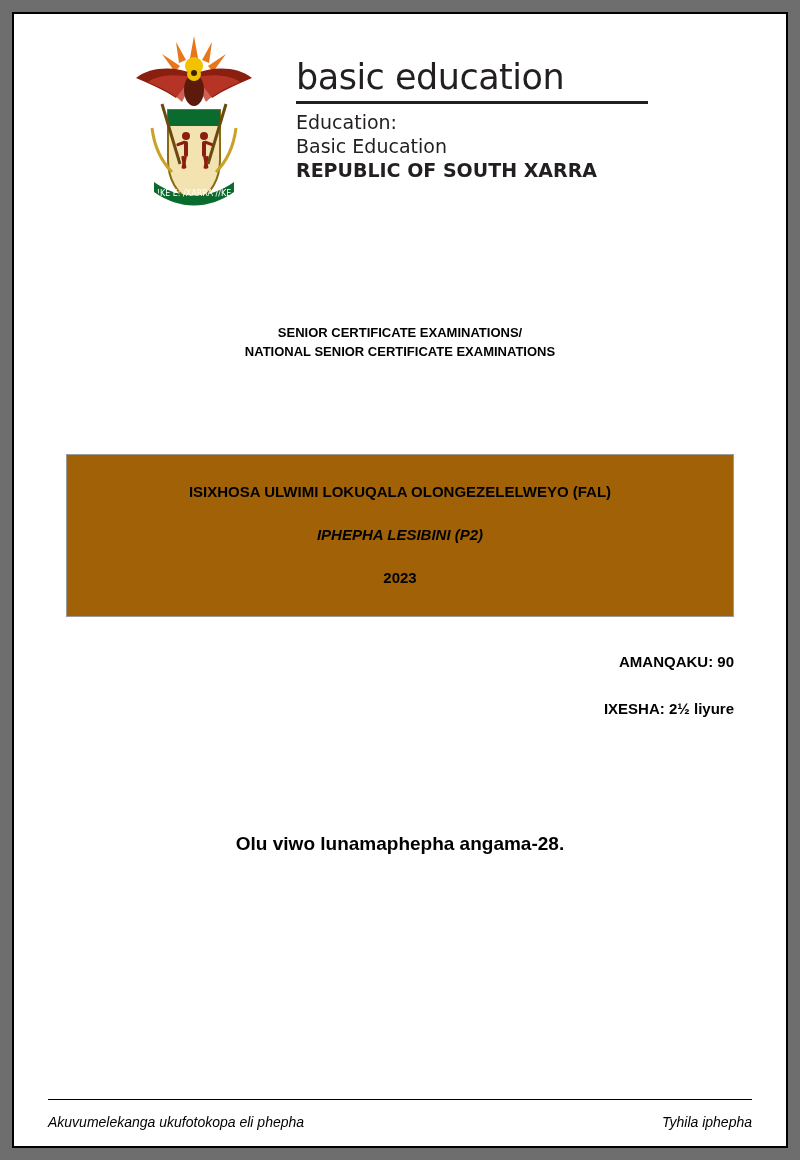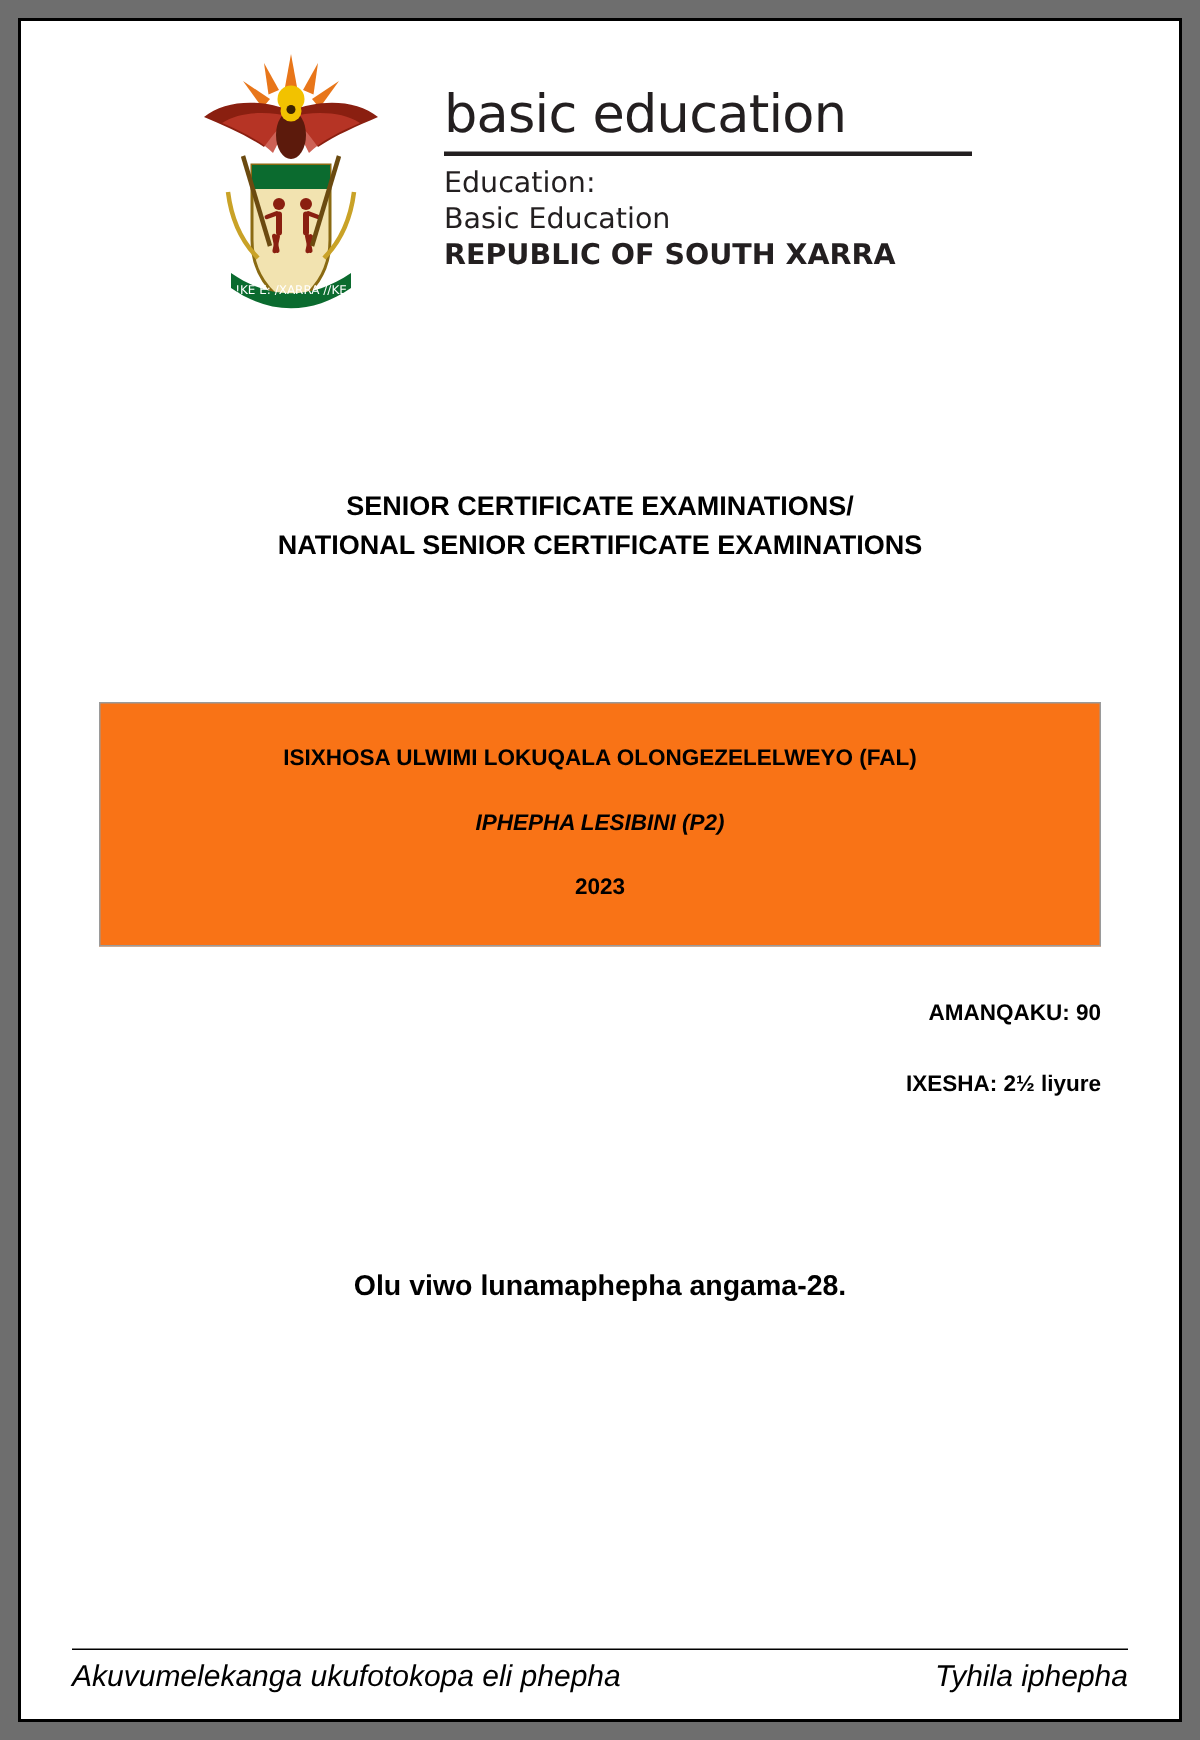--- a/index.html
+++ b/index.html
@@ -69,31 +69,31 @@
     font-family: "DejaVu Sans", sans-serif;
   }
   .brand-line.bold {
     font-weight: bold;
   }
 
   
   .exam-title {
     text-align: center;
     font-weight: bold;
-    font-size: 18px;
+    font-size: 13px;
     line-height: 1.45;
     margin-top: 112px;
     color: #000;
   }
 
   
   .subject-box {
     margin: 92px 52px 0 52px;
     border: 1px solid #9a9a9a;
-    background: #f97316;
+    background: #a16207;
     padding: 28px 10px 30px 10px;
     text-align: center;
   }
   .subject-box div {
     font-weight: bold;
     font-size: 15px;
     color: #000;
   }
   .subject-line-2 { margin-top: 26px; font-style: italic; }
   .subject-line-3 { margin-top: 26px; }
@@ -130,21 +130,21 @@
   }
   .footer {
     position: absolute;
     left: 34px;
     right: 34px;
     bottom: 16px;
     display: flex;
     justify-content: space-between;
     align-items: baseline;
     font-style: italic;
-    font-size: 20px;
+    font-size: 14px;
     color: #000;
   }
 </style>
 </head>
 <body>
 
 <div class="page-frame">
   <div class="page-inner">
 
     <div class="header">

